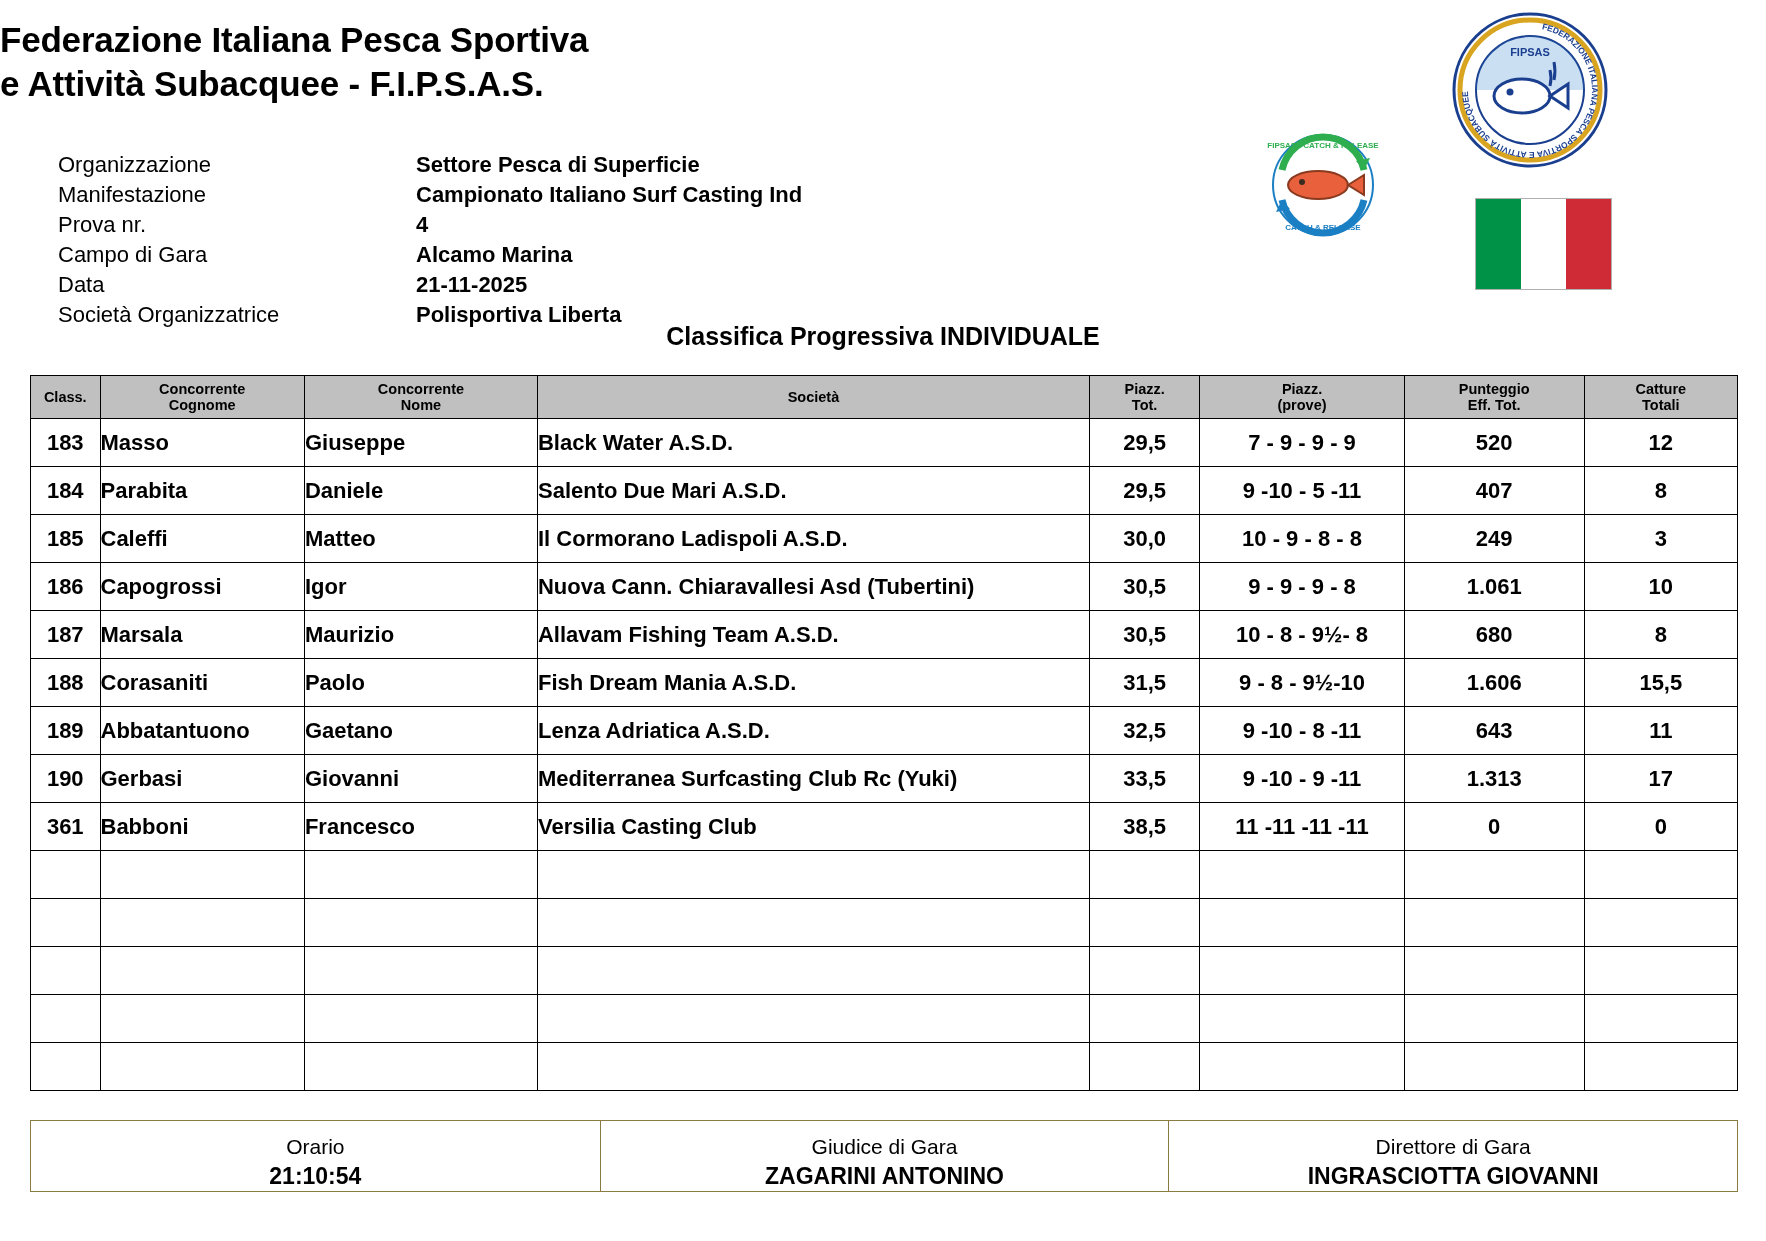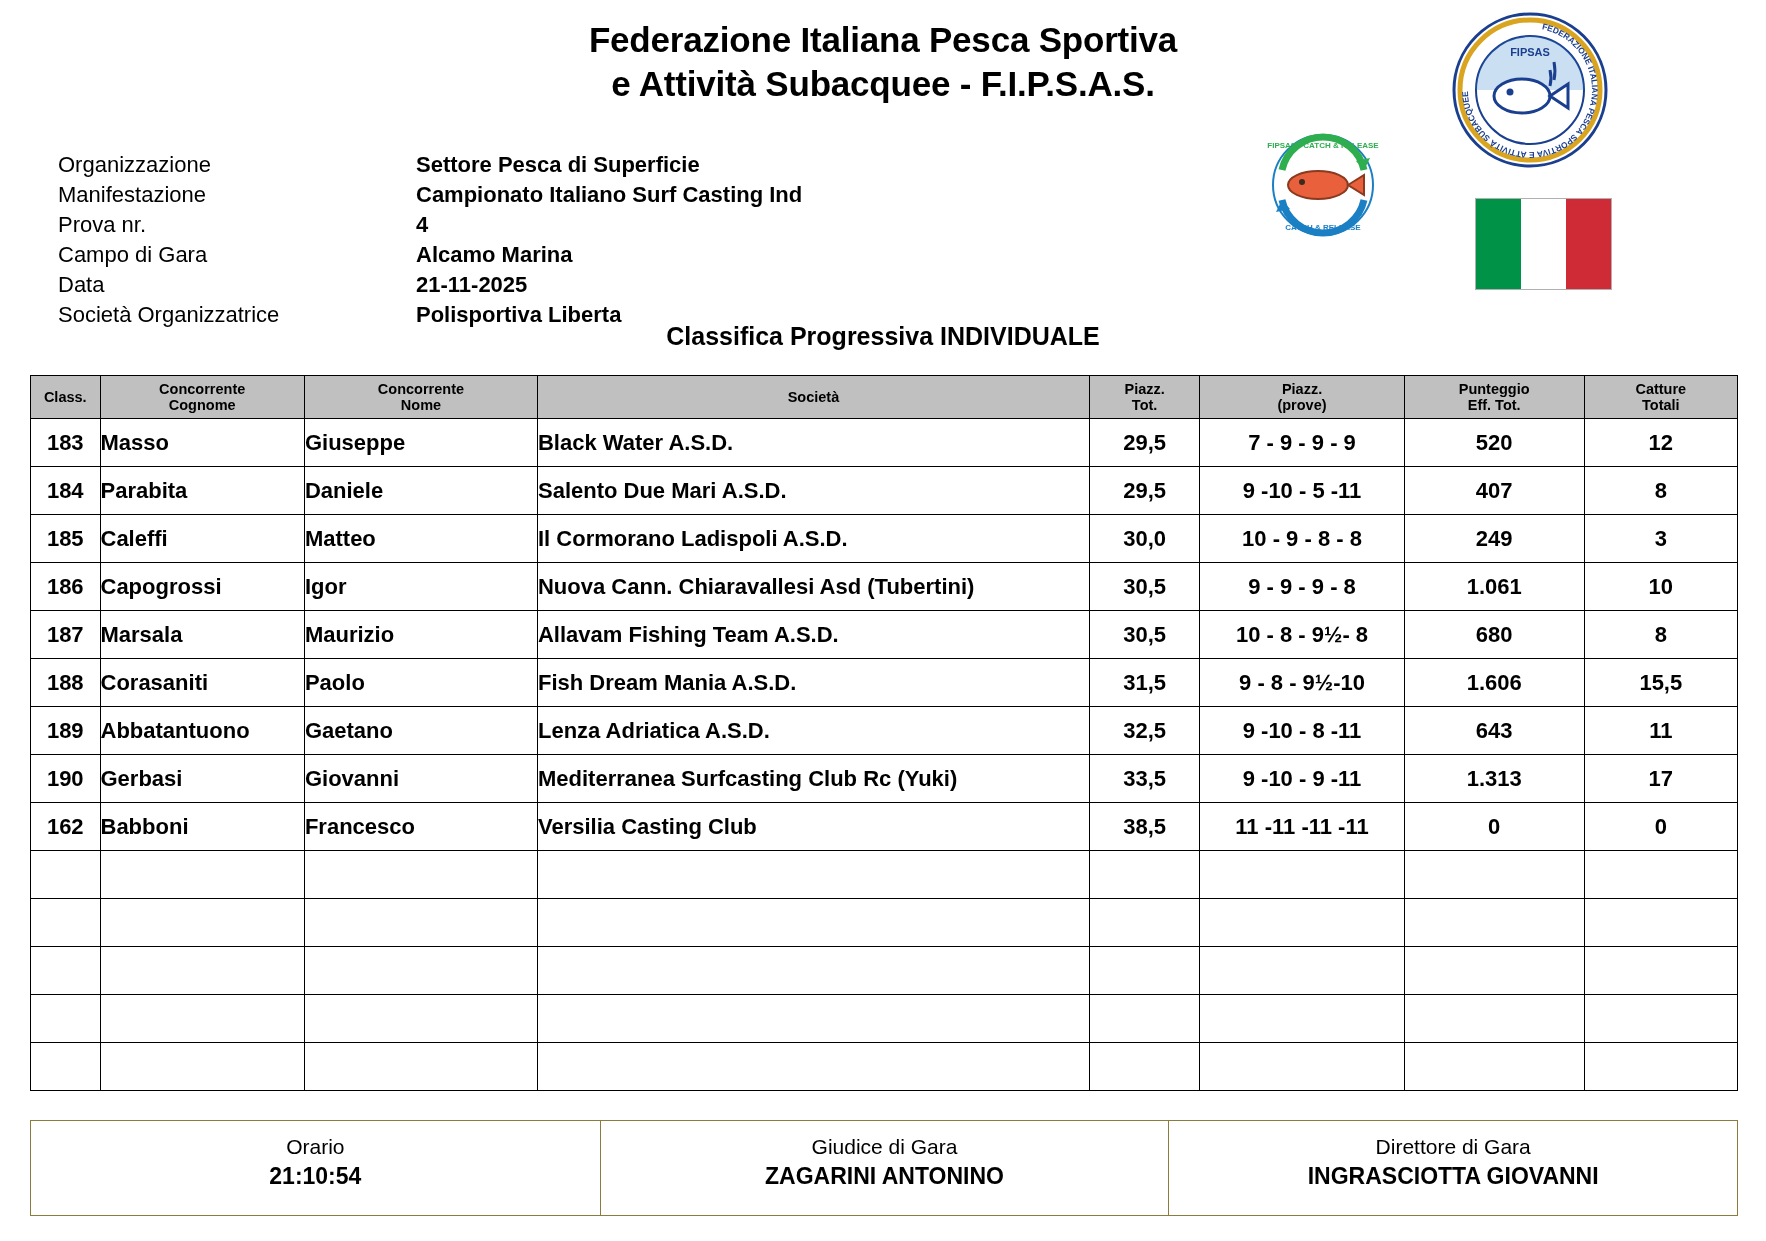--- a/index.html
+++ b/index.html
@@ -21,21 +21,21 @@
     height: 1241px;
     box-sizing: border-box;
   }
 
   
   .title-block {
     position: absolute;
     top: 18px;
     left: 0;
     width: 1766px;
-    text-align: center;
+    text-align: left;
   }
   .title-line {
     font-size: 35px;
     font-weight: bold;
     line-height: 44px;
     letter-spacing: -0.2px;
   }
 
   
   .logo-fipsas {
@@ -139,21 +139,21 @@
   td.c-catt { text-align: center; font-size: 21px; }
 
   tbody tr.empty td { height: 47px; }
 
   
   .footer {
     position: absolute;
     top: 1120px;
     left: 30px;
     width: 1708px;
-    height: 96px;
+    height: 72px;
     display: flex;
     border: 1px solid #8a7c3e;
     box-sizing: border-box;
   }
   .footer-cell {
     flex: 1 1 33.33%;
     text-align: center;
     padding-top: 12px;
     box-sizing: border-box;
   }
@@ -360,21 +360,21 @@
         <td class="c-class">190</td>
         <td class="c-cognome">Gerbasi</td>
         <td class="c-nome">Giovanni</td>
         <td class="c-societa">Mediterranea Surfcasting Club Rc (Yuki)</td>
         <td class="c-piazz">33,5</td>
         <td class="c-prove">9 -10 - 9 -11</td>
         <td class="c-punt">1.313</td>
         <td class="c-catt">17</td>
       </tr>
       <tr>
-        <td class="c-class">162</td>
+        <td class="c-class">361</td>
         <td class="c-cognome">Babboni</td>
         <td class="c-nome">Francesco</td>
         <td class="c-societa">Versilia Casting Club</td>
         <td class="c-piazz">38,5</td>
         <td class="c-prove">11 -11 -11 -11</td>
         <td class="c-punt">0</td>
         <td class="c-catt">0</td>
       </tr>
       <tr class="empty">
         <td></td>

